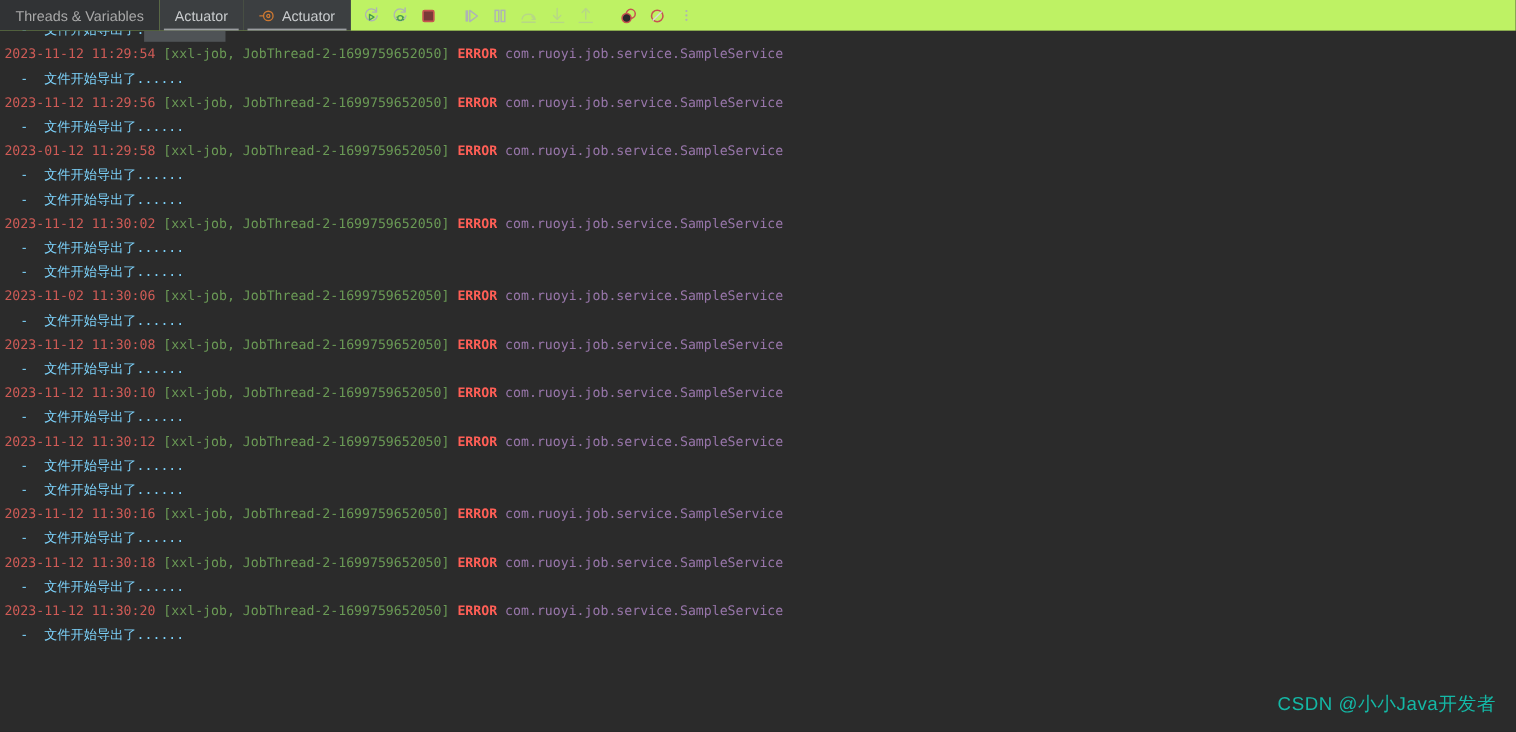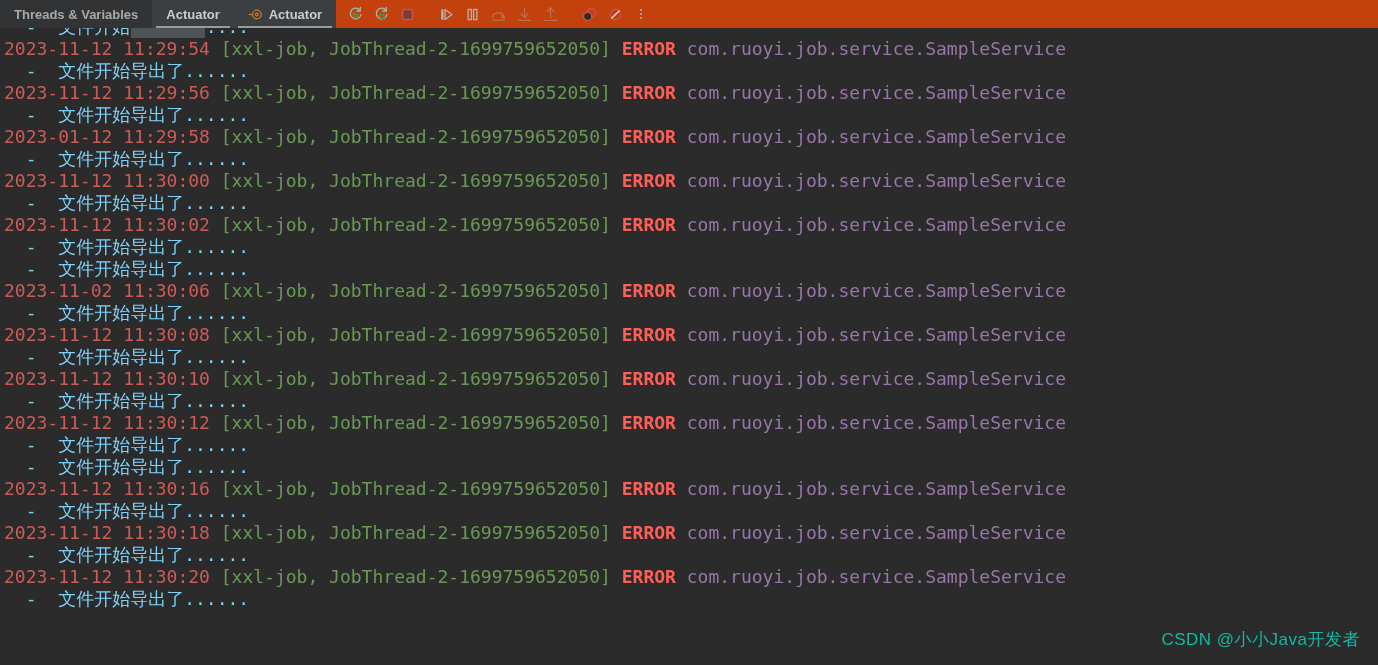--- a/index.html
+++ b/index.html
@@ -11,27 +11,26 @@
     width: 1378px;
     height: 665px;
     overflow: hidden;
     font-family: "DejaVu Sans Mono", monospace;
     -webkit-font-smoothing: antialiased;
   }
 
   
   .toolbar {
     height: 28px;
-    background: #c2410c;
+    background: #bef264;
     display: flex;
     align-items: stretch;
     box-sizing: border-box;
     position: relative;
     overflow: hidden;
-    font-weight: bold;
   }
   .tab {
     display: flex;
     align-items: center;
     padding: 0 14px;
     font-family: "Liberation Sans", sans-serif;
     font-size: 13px;
     color: #bbbbbb;
     white-space: nowrap;
     position: relative;
@@ -101,21 +100,21 @@
   .lines {
     position: absolute;
     top: -12px;           
     left: 0;
     right: 0;
   }
   .line {
     height: 22px;
     line-height: 22px;
     font-family: "DejaVu Sans Mono", monospace;
-    font-size: 18px;
+    font-size: 12px;
     white-space: pre;
     padding-left: 4px;
     letter-spacing: 0px;
   }
   .ts      { color: #cf5b56; }
   .thread  { color: #6a9955; }
   .err     { color: #ff5f56; font-weight: bold; }
   .logger  { color: #9876aa; }
   .msg     { color: #7dd3fc; }
 
@@ -262,21 +261,20 @@
 
 <div class="console">
   <div class="lines" id="lines-container">
       <div class="line"><span class="msg">  -  文件开始导出了......</span></div>
       <div class="line"><span class="ts">2023-11-12 11:29:54</span><span class="thread"> [xxl-job, JobThread-2-1699759652050] </span><span class="err">ERROR</span><span class="logger"> com.ruoyi.job.service.SampleService</span></div>
       <div class="line"><span class="msg">  -  文件开始导出了......</span></div>
       <div class="line"><span class="ts">2023-11-12 11:29:56</span><span class="thread"> [xxl-job, JobThread-2-1699759652050] </span><span class="err">ERROR</span><span class="logger"> com.ruoyi.job.service.SampleService</span></div>
       <div class="line"><span class="msg">  -  文件开始导出了......</span></div>
       <div class="line"><span class="ts">2023-01-12 11:29:58</span><span class="thread"> [xxl-job, JobThread-2-1699759652050] </span><span class="err">ERROR</span><span class="logger"> com.ruoyi.job.service.SampleService</span></div>
       <div class="line"><span class="msg">  -  文件开始导出了......</span></div>
-      <div class="line"><span class="ts">2023-11-12 11:30:00</span><span class="thread"> [xxl-job, JobThread-2-1699759652050] </span><span class="err">ERROR</span><span class="logger"> com.ruoyi.job.service.SampleService</span></div>
       <div class="line"><span class="msg">  -  文件开始导出了......</span></div>
       <div class="line"><span class="ts">2023-11-12 11:30:02</span><span class="thread"> [xxl-job, JobThread-2-1699759652050] </span><span class="err">ERROR</span><span class="logger"> com.ruoyi.job.service.SampleService</span></div>
       <div class="line"><span class="msg">  -  文件开始导出了......</span></div>
       <div class="line"><span class="msg">  -  文件开始导出了......</span></div>
       <div class="line"><span class="ts">2023-11-02 11:30:06</span><span class="thread"> [xxl-job, JobThread-2-1699759652050] </span><span class="err">ERROR</span><span class="logger"> com.ruoyi.job.service.SampleService</span></div>
       <div class="line"><span class="msg">  -  文件开始导出了......</span></div>
       <div class="line"><span class="ts">2023-11-12 11:30:08</span><span class="thread"> [xxl-job, JobThread-2-1699759652050] </span><span class="err">ERROR</span><span class="logger"> com.ruoyi.job.service.SampleService</span></div>
       <div class="line"><span class="msg">  -  文件开始导出了......</span></div>
       <div class="line"><span class="ts">2023-11-12 11:30:10</span><span class="thread"> [xxl-job, JobThread-2-1699759652050] </span><span class="err">ERROR</span><span class="logger"> com.ruoyi.job.service.SampleService</span></div>
       <div class="line"><span class="msg">  -  文件开始导出了......</span></div>

